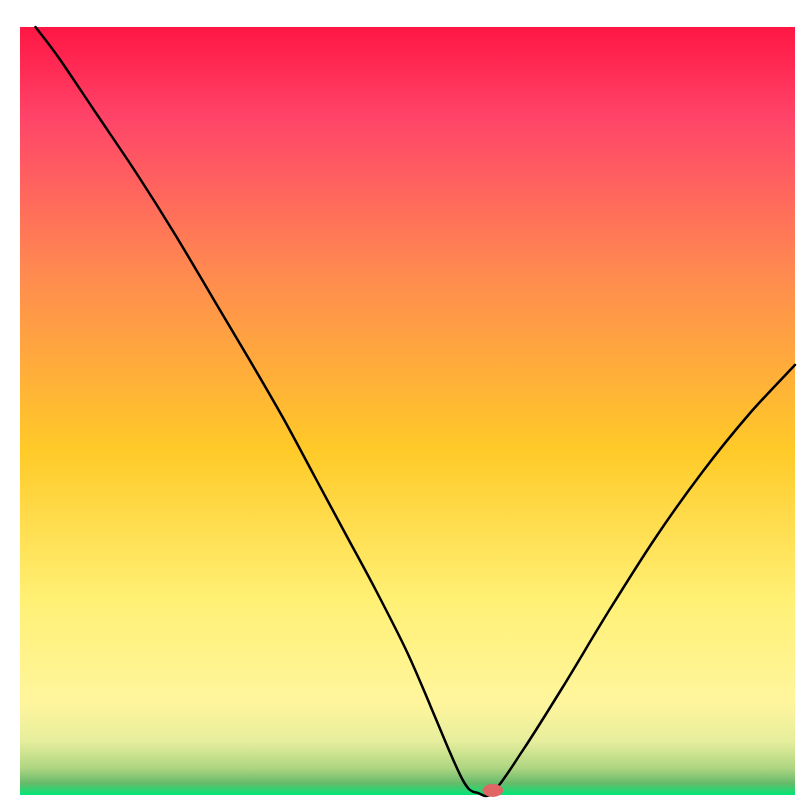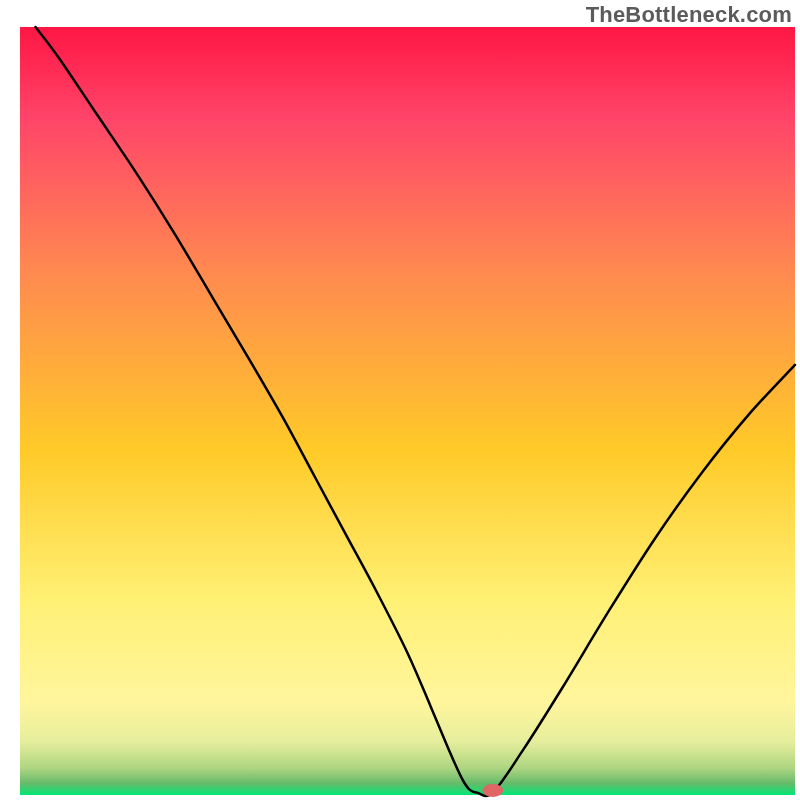--- a/index.html
+++ b/index.html
@@ -39,21 +39,20 @@
   }
   .marker {
     fill: #e06666;
     stroke: #e06666;
   }
 </style>
 </head>
 <body>
 
 <div class="chart-wrap">
-  <div class="watermark">TheBottleneck.com</div>
   <svg class="plot" viewBox="0 0 800 800">
     <defs>
       <linearGradient id="bg-grad" x1="0" y1="0" x2="0" y2="1">
         <stop id="g0" offset="0%" stop-color="#ff1744"></stop>
         <stop id="g1" offset="12%" stop-color="#ff4569"></stop>
         <stop id="g2" offset="32%" stop-color="#ff8a50"></stop>
         <stop id="g3" offset="55%" stop-color="#ffca28"></stop>
         <stop id="g4" offset="75%" stop-color="#fff176"></stop>
         <stop id="g5" offset="88%" stop-color="#fff59d"></stop>
         <stop id="g6" offset="93%" stop-color="#e6ee9c"></stop>

